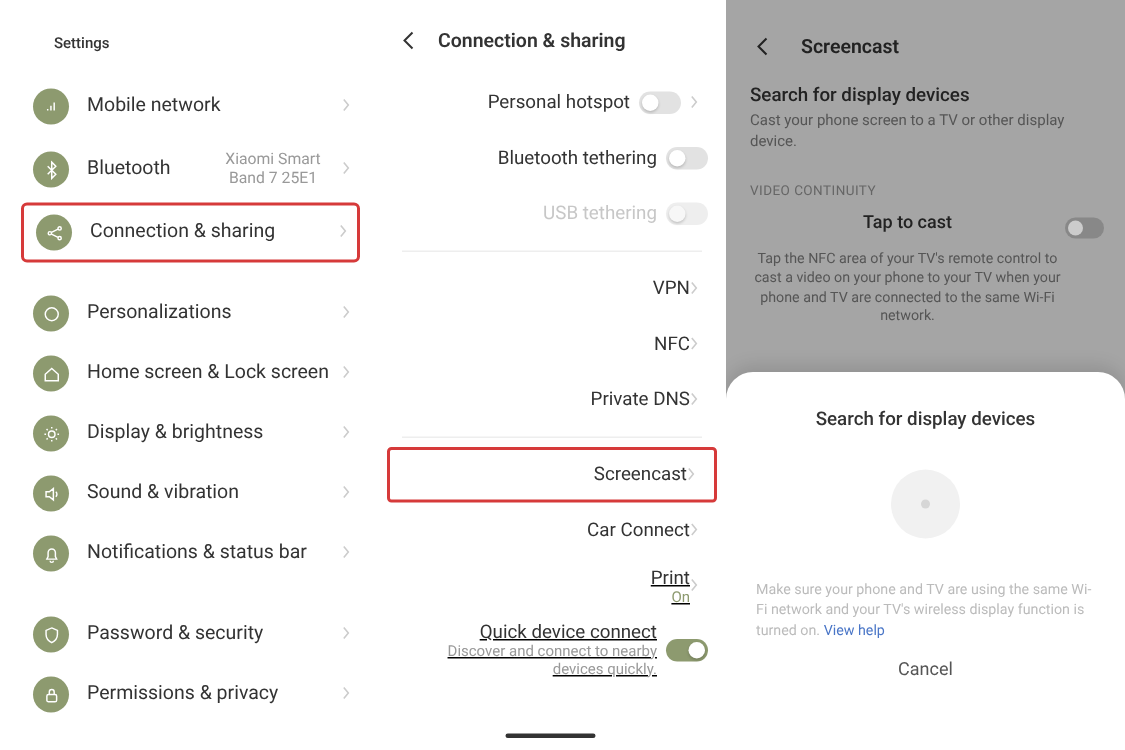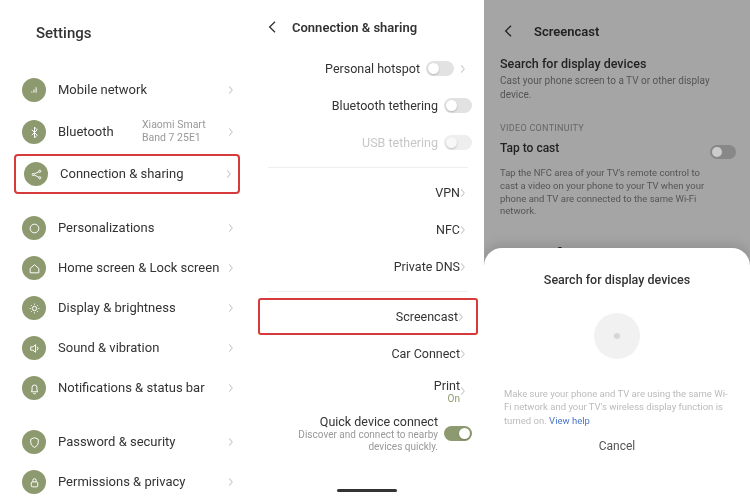--- a/index.html
+++ b/index.html
@@ -1,58 +1,58 @@
 <!DOCTYPE html>
 <html><head>
 <meta charset="utf-8">
 <style>
   * { box-sizing: border-box; margin: 0; padding: 0; }
   body { font-family: -apple-system, Roboto, "Helvetica Neue", Arial, sans-serif; background: #fff; width: 750px; height: 500px; overflow: hidden; display: flex; }
   .panel { height: 500px; overflow: hidden; position: relative; }
   .panel1 { width: 250px; padding: 24px 10px 0 14px; }
   .panel2 { width: 234px; padding: 18px 6px 0 8px; }
   .panel3 { width: 266px; position: relative; }
-  .settings-title { font-size: 15px; font-weight: 500; color: #333; margin-bottom: 28px; margin-left: 22px; }
+  .settings-title { font-size: 10px; font-weight: 500; color: #333; margin-bottom: 16px; margin-left: 22px; }
   .row { display: flex; align-items: center; height: 40px; position: relative; cursor: pointer; }
   .row.tall { height: 44px; }
   .icon-badge { width: 24px; height: 24px; border-radius: 50%; background: #8d9a6f; display: flex; align-items: center; justify-content: center; margin: 0 12px 0 8px; flex-shrink: 0; }
   .icon-badge svg { width: 13px; height: 13px; stroke: #fff; fill: none; stroke-width: 1.8; }
   .row-label { font-size: 13px; color: #333; flex: 1; line-height: 1.25; }
-  .row-sub { font-size: 10.5px; color: #999; text-align: left; margin-right: 6px; max-width: 80px; line-height: 1.2; }
+  .row-sub { font-size: 10.5px; color: #999; text-align: center; margin-right: 6px; max-width: 80px; line-height: 1.2; }
   .chevron { color: #ccc; font-size: 14px; margin-right: 6px; flex-shrink: 0; }
   .chevron svg { width: 6px; height: 10px; stroke: #ccc; fill: none; stroke-width: 1.8; }
   .hl-red { border: 2px solid #d63a3a; border-radius: 4px; }
   .gap { height: 14px; }
   .toprow { display: flex; align-items: center; margin-bottom: 14px; padding-left: 6px; }
   .back-icon { width: 18px; height: 18px; display: flex; align-items: center; justify-content: center; margin-right: 10px; cursor: pointer; }
   .back-icon svg { stroke: #333; fill: none; stroke-width: 2; width: 16px; height: 16px; }
   .toptitle { font-size: 13px; font-weight: 600; color: #333; }
   .p2row { display: flex; align-items: center; height: 37px; padding: 0 6px 0 12px; cursor: pointer; position: relative; text-align: right; }
   .p2row.disabled .p2label { color: #c7c7c7; }
   .p2label { font-size: 12.5px; color: #333; flex: 1; }
   .p2sub { font-size: 10px; color: #8d9a6f; }
   .p2sub-grey { font-size: 10px; color: #999; line-height: 1.2; }
-  .stack { display: flex; flex-direction: column; flex: 1; justify-content: center; }
+  .stack { display: flex; flex-direction: column; flex: 1; justify-content: center; text-decoration: underline; }
   .toggle { width: 28px; height: 15px; border-radius: 8px; background: #e2e2e2; position: relative; flex-shrink: 0; margin-left: 6px; }
   .toggle::after { content: ""; position: absolute; width: 11px; height: 11px; border-radius: 50%; background: #fff; top: 2px; left: 2px; box-shadow: 0 1px 2px rgba(0,0,0,.2); }
   .toggle.on { background: #8d9a6f; }
   .toggle.on::after { left: auto; right: 2px; }
   .toggle.disabled { background: #eee; }
   .toggle.disabled::after { background: #f7f7f7; }
   .hr { height: 1px; background: #eee; margin: 6px 10px; }
   .hl2 { border: 2px solid #d63a3a; border-radius: 3px; }
   .panel3-bg { background: #a5a5a5; position: absolute; inset: 0; }
   .p3top { padding: 22px 14px 0 16px; }
   .p3top .back-icon svg { stroke: #222; }
   .p3title { font-size: 13px; font-weight: 600; color: #222; margin-left: 6px; }
   .p3head { font-size: 12.5px; font-weight: 500; color: #222; margin-top: 16px; }
   .p3desc { font-size: 10px; color: #555; line-height: 1.35; margin-top: 3px; }
   .p3section { font-size: 9px; color: #666; letter-spacing: .3px; margin-top: 22px; }
   .p3row { margin-top: 8px; display: flex; align-items: flex-start; }
-  .p3rowtext { flex: 1; }
+  .p3rowtext { flex: 1; text-align: center; }
   .p3rowtitle { font-size: 12px; color: #222; font-weight: 500; }
   .p3rowdesc { font-size: 9.5px; color: #555; line-height: 1.35; margin-top: 12px; }
   .p3toggle { width: 26px; height: 14px; border-radius: 7px; background: #888; position: relative; margin-top: 4px; flex-shrink: 0; }
   .p3toggle::after { content: ""; position: absolute; width: 10px; height: 10px; border-radius: 50%; background: #ccc; top: 2px; left: 2px; }
   .sheet { position: absolute; left: 0; right: 0; bottom: 0; top: 248px; background: #fff; border-top-left-radius: 18px; border-top-right-radius: 18px; box-shadow: 0 -4px 12px rgba(0,0,0,.12); padding: 24px 20px 0; display: flex; flex-direction: column; align-items: center; }
   .sheet-title { font-size: 12.5px; font-weight: 500; color: #333; }
   .spinner { width: 46px; height: 46px; border-radius: 50%; background: #f1f1f1; margin-top: 26px; position: relative; }
   .spinner::after { content: ""; position: absolute; width: 6px; height: 6px; border-radius: 50%; background: #d6d6d6; top: 20px; left: 20px; }
   .sheet-help { font-size: 9.5px; color: #bbb; text-align: left; line-height: 1.4; margin-top: 28px; }
   .sheet-help .link { color: #4a76c7; }

